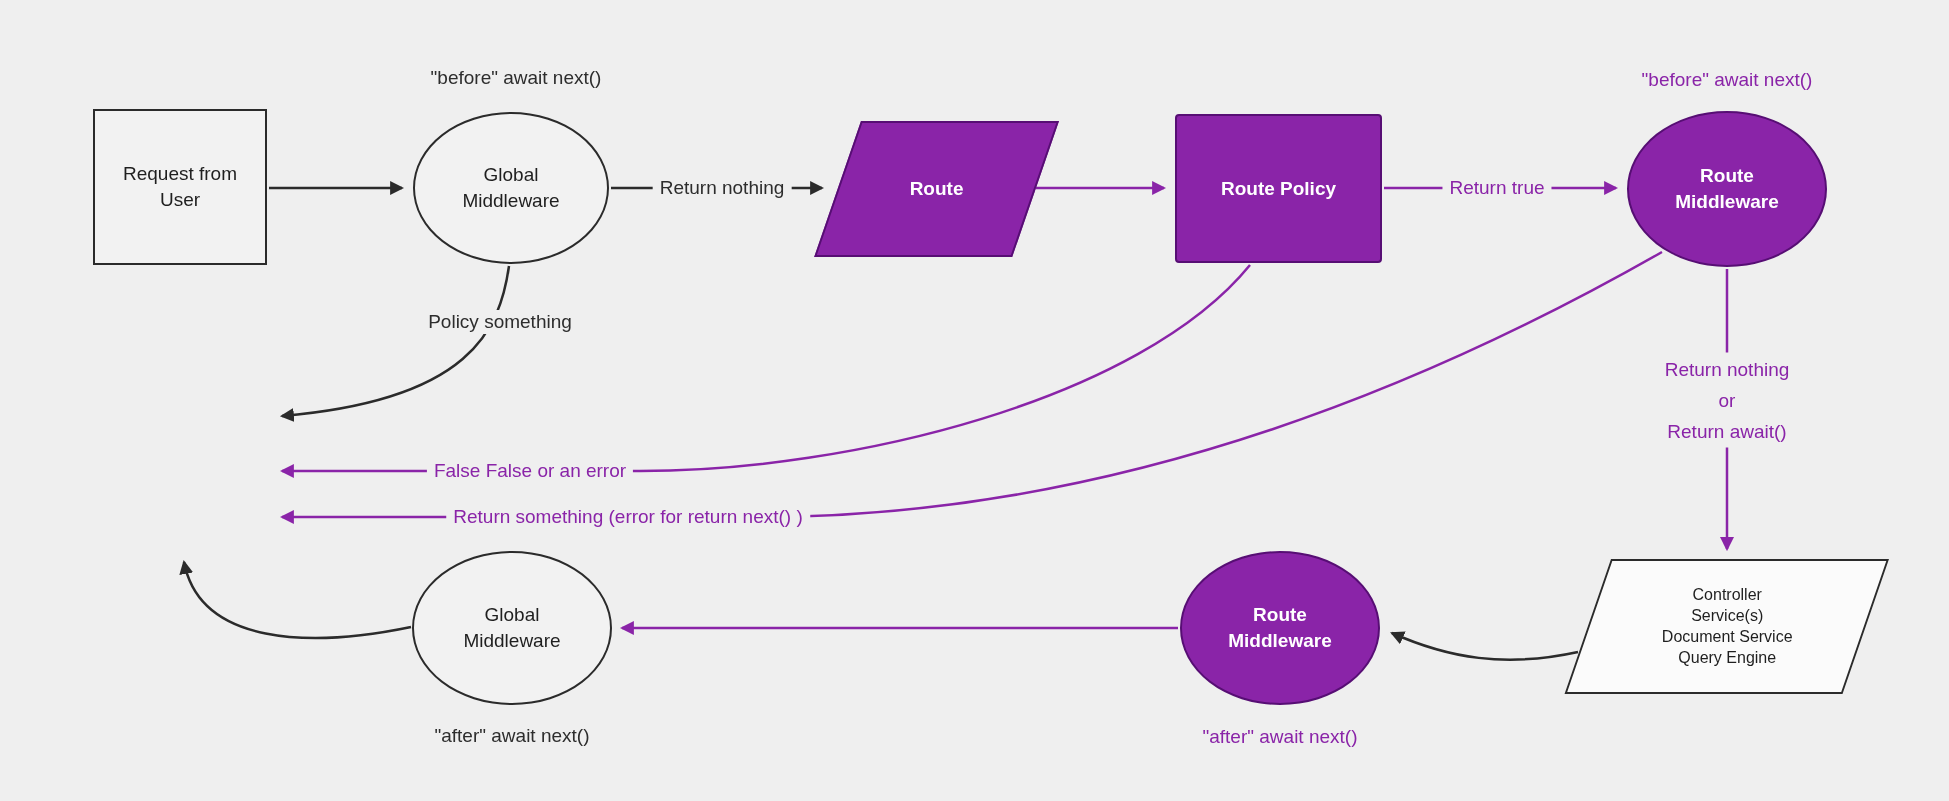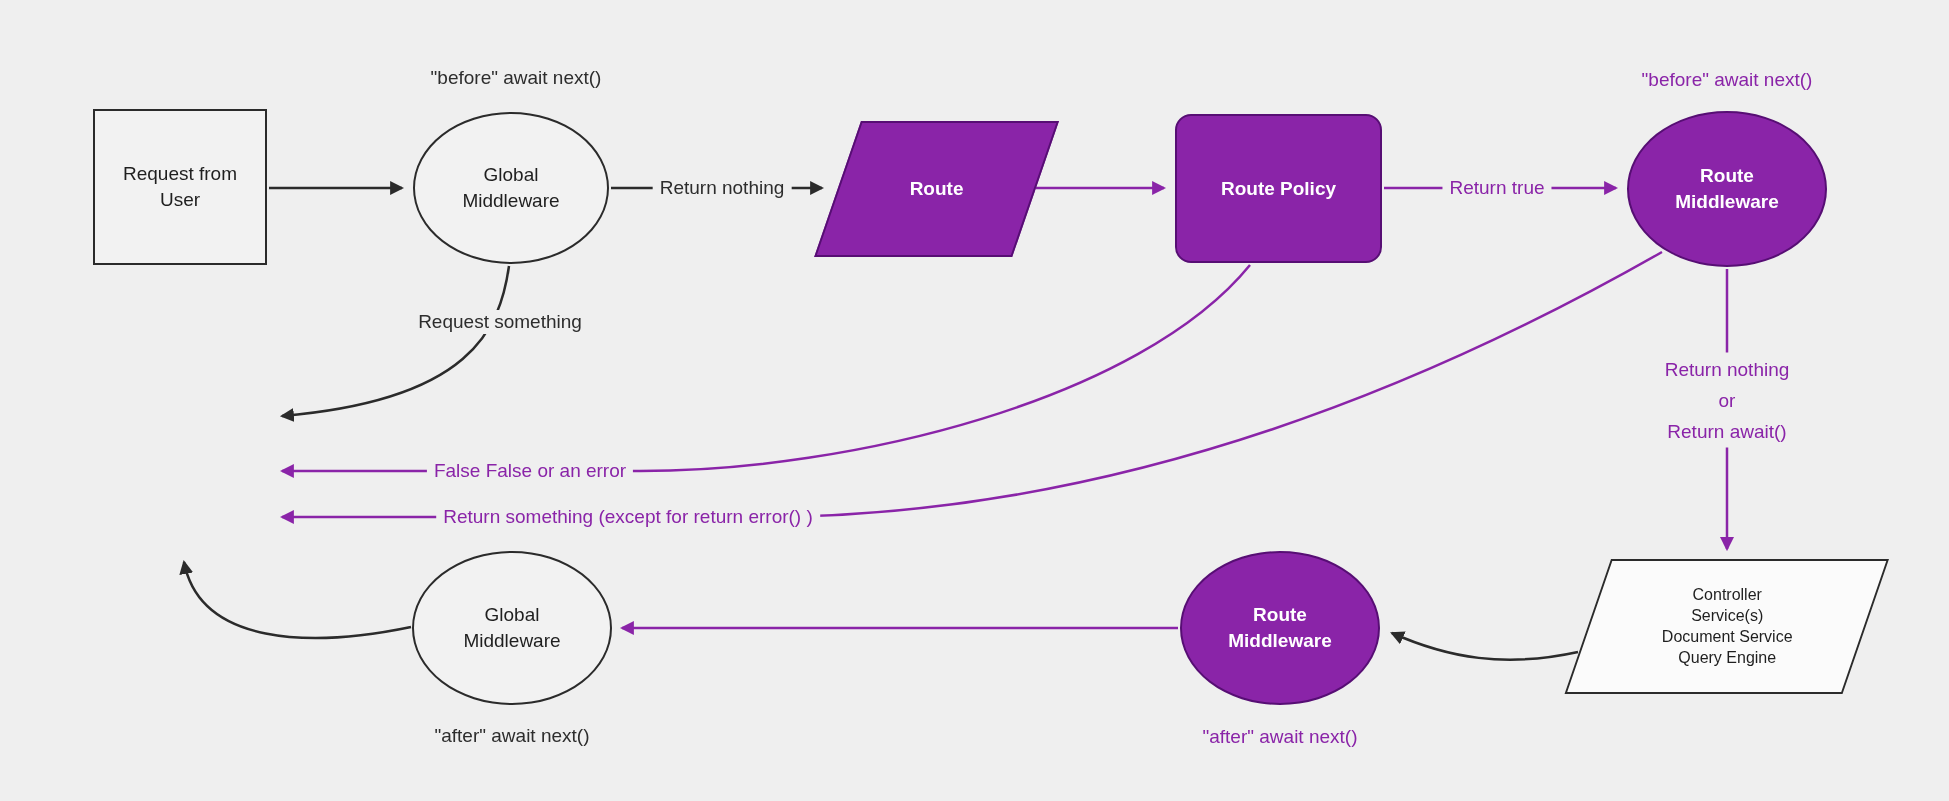--- a/index.html
+++ b/index.html
@@ -19,21 +19,21 @@
   .edge{fill:none;stroke-width:2.5px;}
   .edge.black{stroke:var(--black);}
   .edge.purple{stroke:var(--purple);}
   .node{
     position:absolute;display:flex;align-items:center;justify-content:center;
     text-align:center;box-sizing:border-box;font-size:19px;line-height:1.35;color:#1f1f1f;
   }
   .node .inner{display:inline-block;}
   .rect{background:var(--node_fill);border:2px solid var(--black);}
   .ellipse{background:var(--node_fill);border:2px solid var(--black);border-radius:50%;}
-  .rounded{border-radius:16px;}
+  .rounded{border-radius:4px;}
   .purple-node{background:var(--purple);border:2px solid var(--purple_dark);color:#ffffff;font-weight:bold;}
   .para{transform:skewX(-19deg);transform-origin:0 0;}
   .para .inner{transform:skewX(19deg);}
   .para.light{background:var(--paper);border:2px solid var(--black);}
   .label{
     position:absolute;transform:translate(-50%,-50%);white-space:nowrap;
     font-size:19px;text-align:center;
   }
   .edge-label{background:var(--background);padding:1px 7px;}
   .black-text{color:#2d2d2d;}
@@ -107,22 +107,22 @@
     <span class="inner" style="max-width:110px;">Global Middleware</span>
   </div>
 
   <div class="label black-text" style="left:516px;top:78px;">"before" await next()</div>
   <div class="label purple-text" style="left:1727px;top:80px;">"before" await next()</div>
   <div class="label purple-text" style="left:1280px;top:737px;">"after" await next()</div>
   <div class="label black-text" style="left:512px;top:736px;">"after" await next()</div>
 
   <div class="label edge-label black-text" style="left:722px;top:188px;">Return nothing</div>
   <div class="label edge-label purple-text" style="left:1497px;top:188px;">Return true</div>
-  <div class="label edge-label black-text" style="left:500px;top:322px;">Request something</div>
+  <div class="label edge-label black-text" style="left:500px;top:322px;">Policy something</div>
   <div class="label edge-label purple-text" style="left:530px;top:471px;">False False or an error</div>
-  <div class="label edge-label purple-text" style="left:628px;top:517px;">Return something (except for return error() )</div>
+  <div class="label edge-label purple-text" style="left:628px;top:517px;">Return something (error for return next() )</div>
   <div class="label edge-label purple-text" style="left:1727px;top:400px;line-height:31px;">
     <span class="stack-line">Return nothing</span>
     <span class="stack-line">or</span>
     <span class="stack-line">Return await()</span>
   </div>
 
 </div>
 
 </body></html>

